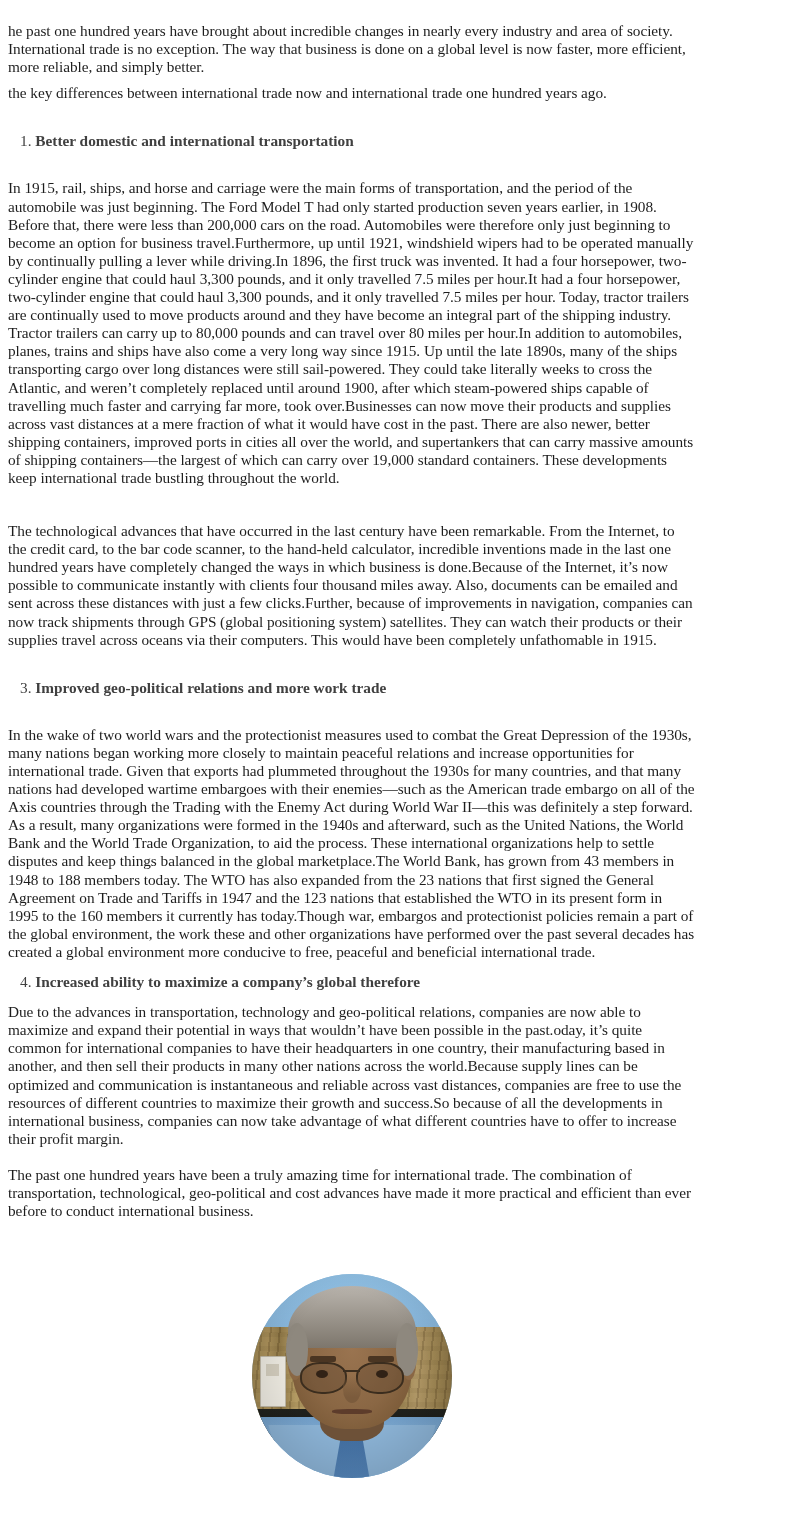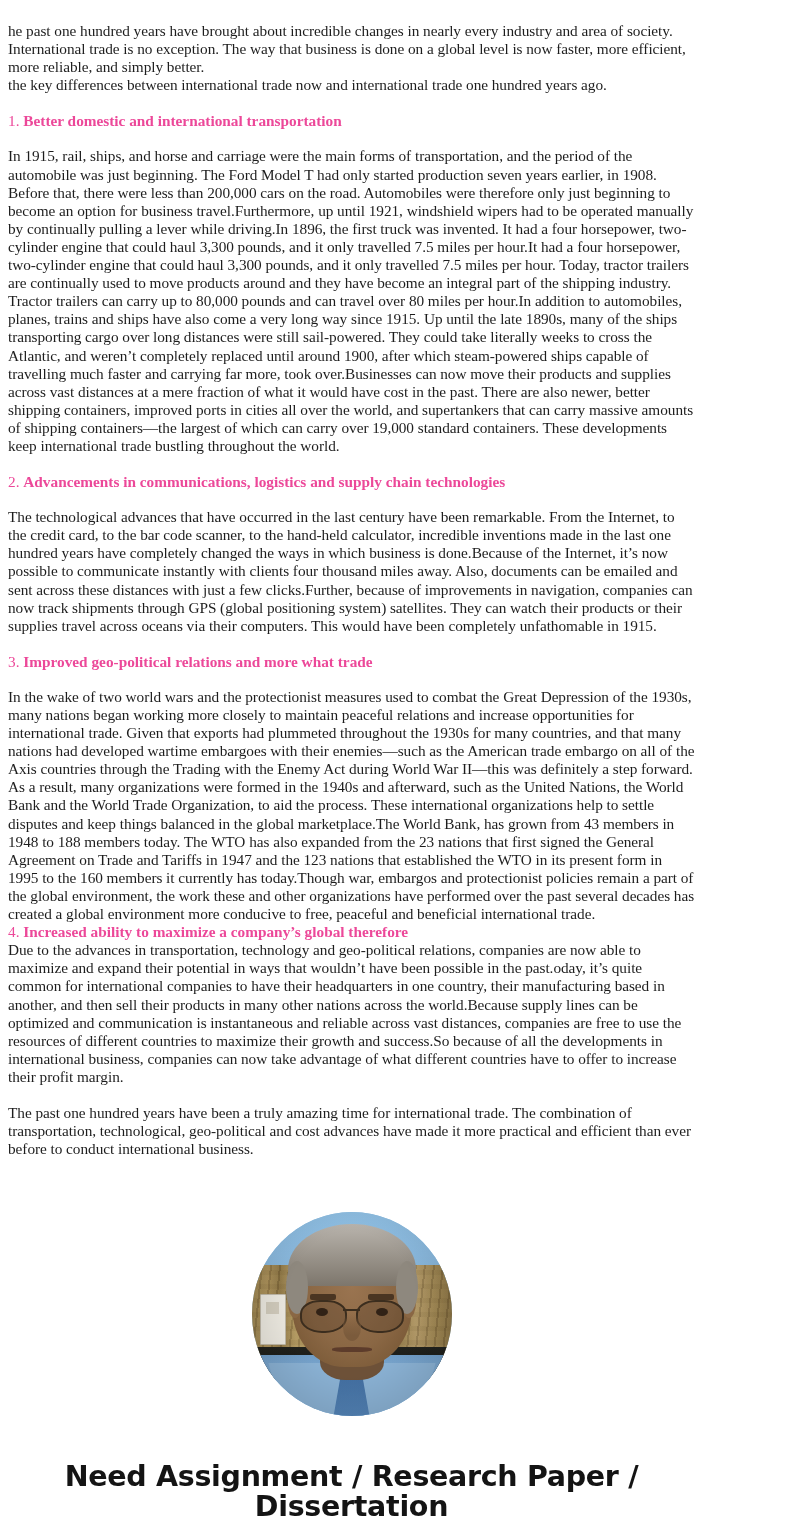--- a/index.html
+++ b/index.html
@@ -26,32 +26,32 @@
   .para {
     font-family: "Liberation Serif", "DejaVu Serif", serif;
     font-size: 15.3px;
     line-height: 18.1px;
     color: #1d1d1d;
     margin: 0;
     text-align: left;
     letter-spacing: -0.05px;
   }
 
-  .para + .para { margin-top: 0; }
+  .para + .para { margin-top: 8px; }
 
   .gap-lg { height: 18px; }
   .gap-md { height: 17px; }
 
   
   .section-heading {
     font-family: "Liberation Serif", "DejaVu Serif", serif;
     font-size: 15.3px;
     line-height: 18.1px;
-    margin: 0;
-    color: #ec4899;
+    margin: 12px;
+    color: #404040;
     font-weight: 400;
   }
   .section-heading .num {
     font-weight: 400;
   }
   .section-heading .title {
     font-weight: 700;
   }
 
   
@@ -217,34 +217,30 @@
     <span class="num">1.</span>
     <span class="title">Better domestic and international transportation</span>
   </p>
 
   <div class="gap-md"></div>
 
   <p class="para">In 1915, rail, ships, and horse and carriage were the main forms of transportation, and the period of the automobile was just beginning. The Ford Model T had only started production seven years earlier, in 1908. Before that, there were less than 200,000 cars on the road. Automobiles were therefore only just beginning to become an option for business travel.Furthermore, up until 1921, windshield wipers had to be operated manually by continually pulling a lever while driving.In 1896, the first truck was invented. It had a four horsepower, two-cylinder engine that could haul 3,300 pounds, and it only travelled 7.5 miles per hour.It had a four horsepower, two-cylinder engine that could haul 3,300 pounds, and it only travelled 7.5 miles per hour. Today, tractor trailers are continually used to move products around and they have become an integral part of the shipping industry. Tractor trailers can carry up to 80,000 pounds and can travel over 80 miles per hour.In addition to automobiles, planes, trains and ships have also come a very long way since 1915. Up until the late 1890s, many of the ships transporting cargo over long distances were still sail-powered. They could take literally weeks to cross the Atlantic, and weren’t completely replaced until around 1900, after which steam-powered ships capable of travelling much faster and carrying far more, took over.Businesses can now move their products and supplies across vast distances at a mere fraction of what it would have cost in the past. There are also newer, better shipping containers, improved ports in cities all over the world, and supertankers that can carry massive amounts of shipping containers—the largest of which can carry over 19,000 standard containers. These developments keep international trade bustling throughout the world.</p>
 
   <div class="gap-lg"></div>
 
-  <p class="section-heading">
-    <span class="num">2.</span>
-    <span class="title">Advancements in communications, logistics and supply chain technologies</span>
-  </p>
 
   <div class="gap-md"></div>
 
   <p class="para">The technological advances that have occurred in the last century have been remarkable. From the Internet, to the credit card, to the bar code scanner, to the hand-held calculator, incredible inventions made in the last one hundred years have completely changed the ways in which business is done.Because of the Internet, it’s now possible to communicate instantly with clients four thousand miles away. Also, documents can be emailed and sent across these distances with just a few clicks.Further, because of improvements in navigation, companies can now track shipments through GPS (global positioning system) satellites. They can watch their products or their supplies travel across oceans via their computers. This would have been completely unfathomable in 1915.</p>
 
   <div class="gap-lg"></div>
 
   <p class="section-heading">
     <span class="num">3.</span>
-    <span class="title">Improved geo-political relations and more what trade</span>
+    <span class="title">Improved geo-political relations and more work trade</span>
   </p>
 
   <div class="gap-md"></div>
 
   <p class="para">In the wake of two world wars and the protectionist measures used to combat the Great Depression of the 1930s, many nations began working more closely to maintain peaceful relations and increase opportunities for international trade. Given that exports had plummeted throughout the 1930s for many countries, and that many nations had developed wartime embargoes with their enemies—such as the American trade embargo on all of the Axis countries through the Trading with the Enemy Act during World War II—this was definitely a step forward. As a result, many organizations were formed in the 1940s and afterward, such as the United Nations, the World Bank and the World Trade Organization, to aid the process. These international organizations help to settle disputes and keep things balanced in the global marketplace.The World Bank, has grown from 43 members in 1948 to 188 members today. The WTO has also expanded from the 23 nations that first signed the General Agreement on Trade and Tariffs in 1947 and the 123 nations that established the WTO in its present form in 1995 to the 160 members it currently has today.Though war, embargos and protectionist policies remain a part of the global environment, the work these and other organizations have performed over the past several decades has created a global environment more conducive to free, peaceful and beneficial international trade.</p>
 
   <p class="section-heading">
     <span class="num">4.</span>
     <span class="title">Increased ability to maximize a company’s global therefore</span>
   </p>

